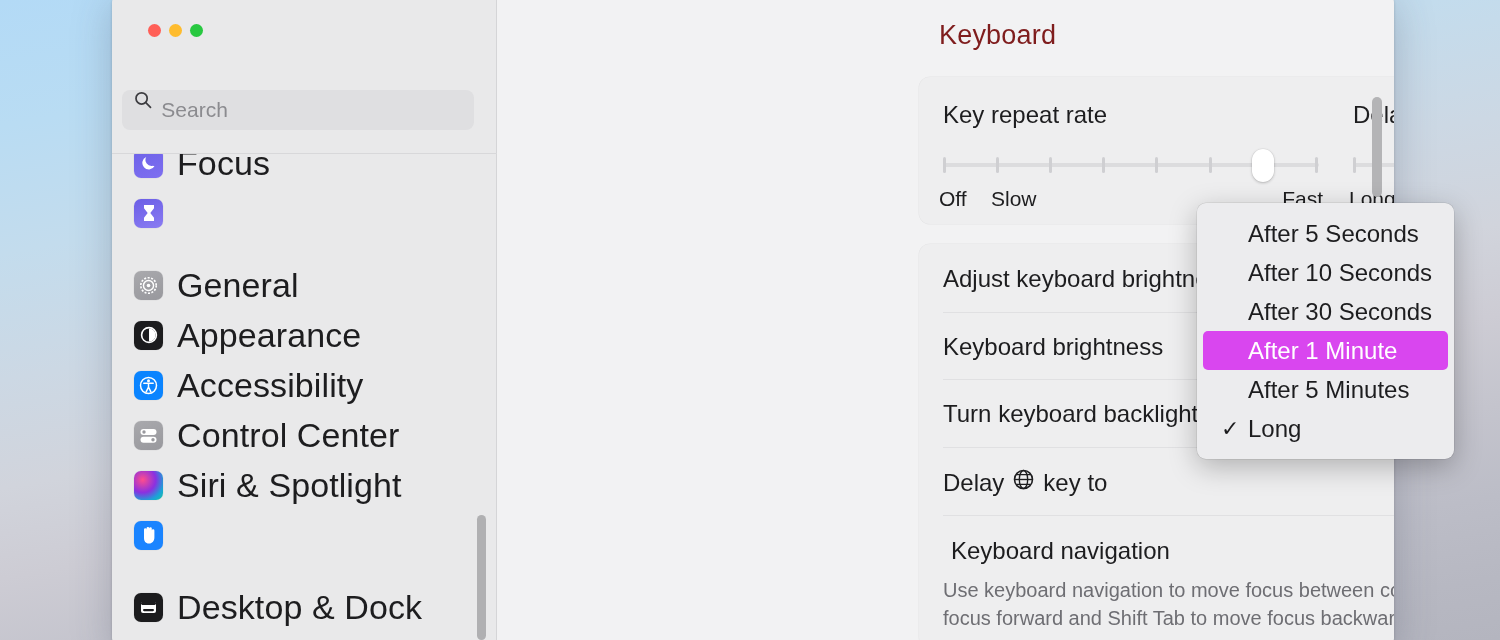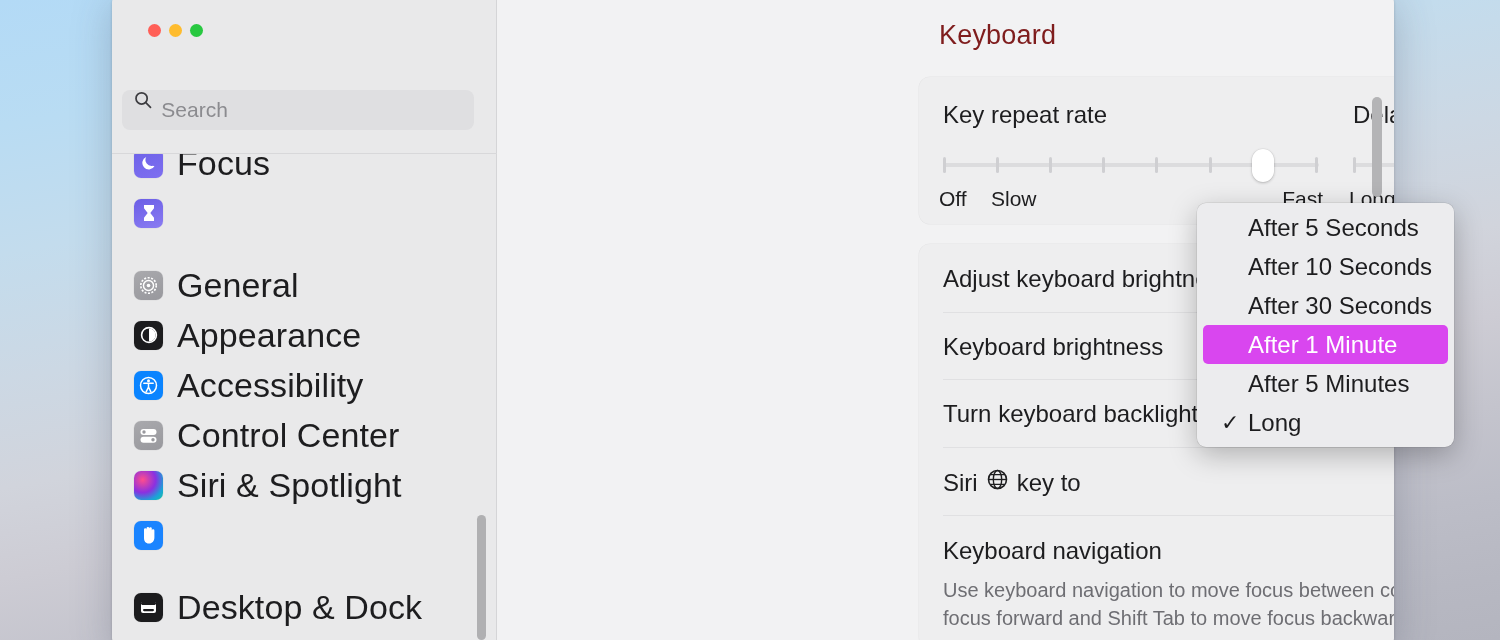--- a/index.html
+++ b/index.html
@@ -171,21 +171,21 @@
   #main-sb {
     position:absolute; left:1372px; top:97px;
     width:10px; height:100px;
     border-radius:5px; background:#b4b4b6;
     z-index:30;
   }
 
   
   #dropdown {
     position:absolute; left:1197px; top:203px;
-    width:257px; padding:5px 0;
+    width:257px; padding:11px 0;
     background:#ececee;
     border-radius:9px;
     box-shadow:0 8px 28px rgba(0,0,0,.26), 0 0 0 .5px rgba(0,0,0,.12);
     z-index:100;
   }
   .menu-item {
     position:relative; height:39px;
     display:flex; align-items:center;
     font-size:24px; color:#1d1d1f;
     padding-left:45px; margin:0 6px;
@@ -371,37 +371,37 @@
       </div>
       <div class="row-sep" style="top:135px;"></div>
 
       <div class="row" style="top:135px; height:68px;">
         <div class="row-label" style="top:21px;">Turn keyboard backlight off after inactivity</div>
       </div>
       <div class="row-sep" style="top:203px;"></div>
 
       <div class="row" style="top:203px; height:68px;">
         <div class="row-label" style="top:21px; display:flex; align-items:center; gap:8px;">
-          <span>Siri</span>
+          <span>Delay</span>
           <span class="globe">
             <svg width="23" height="23" viewBox="0 0 22 22">
               <circle cx="11" cy="11" r="8.6" fill="none" stroke="#1d1d1f" stroke-width="1.5"></circle>
               <ellipse cx="11" cy="11" rx="4" ry="8.6" fill="none" stroke="#1d1d1f" stroke-width="1.3"></ellipse>
               <line x1="2.4" y1="11" x2="19.6" y2="11" stroke="#1d1d1f" stroke-width="1.3"></line>
               <path d="M4.2 6.4h13.6M4.2 15.6h13.6" stroke="#1d1d1f" stroke-width="1.2" fill="none"></path>
             </svg>
           </span>
           <span>key to</span>
         </div>
 
       </div>
       <div class="row-sep" style="top:271px;"></div>
 
       <div class="row" style="top:271px; height:133px;">
-        <div class="row-label" style="top:22px;">Keyboard navigation</div>
+        <div class="row-label" style="top:22px;margin-left:8px;">Keyboard navigation</div>
         <div class="row-desc" style="top:62px;">Use keyboard navigation to move focus between controls. Press the Tab key to move focus forward and Shift Tab to move focus backward.</div>
 
       </div>
 
     </div>
   </div>
 </div>
 
 <div id="main-sb"></div>
 

